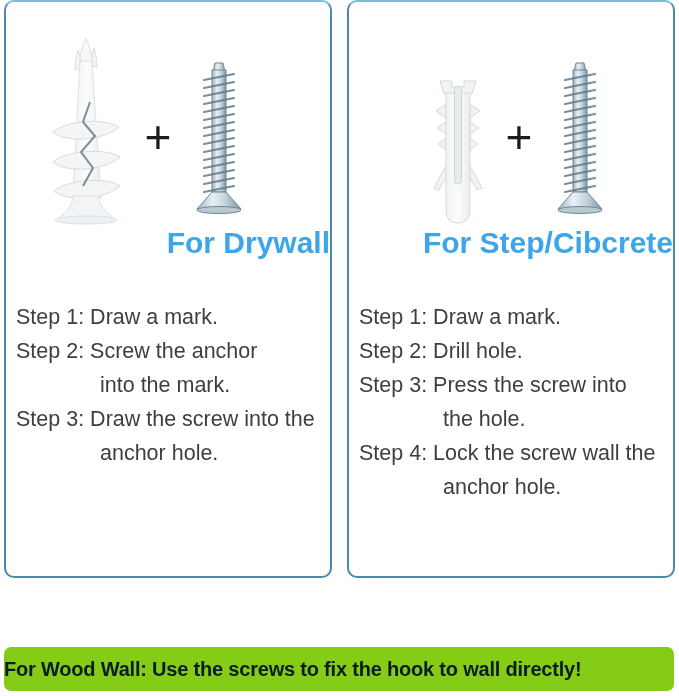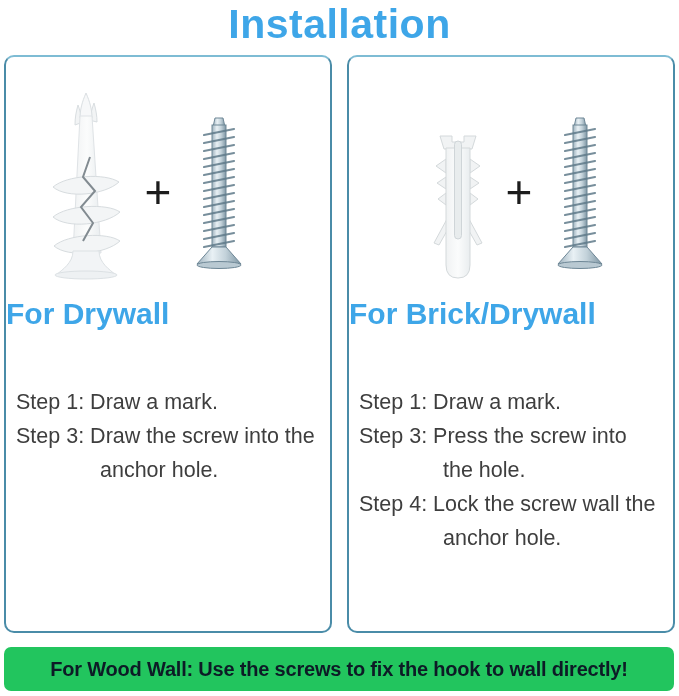--- a/index.html
+++ b/index.html
@@ -18,32 +18,32 @@
   }
   .hardware-row {
     display:flex; align-items:flex-end; justify-content:center;
     height:204px; margin-top:20px;
   }
   .plus {
     align-self:center; margin:26px 20px 0 20px;
     font-size:46px; font-weight:400; color:#1c1c1c; line-height:1;
   }
   .panel-title {
-    text-align:left; font-size:30px; font-weight:700; color:#3ea6e8;
-    margin-top:16px; height:38px;
+    text-align:right; font-size:30px; font-weight:700; color:#3ea6e8;
+    height:38px;
   }
   .steps {
-    margin-top:50px; padding:0 8px 0 10px;
+    margin-top:36px; padding:0 8px 0 10px;
     font-size:21.5px; line-height:34px; color:#3e3e3e;
   }
   .step { padding-left:84px; text-indent:-84px; white-space:pre-line; }
   .banner {
     position:absolute; left:4px; right:5px; bottom:5px; height:44px;
-    background:#22c55e; border-radius:7px;
-    display:flex; align-items:center; justify-content:center;
+    background:#84cc16; border-radius:7px;
+    display:flex; align-items:center; 
     font-size:20px; font-weight:700; color:#0d1b26; letter-spacing:-0.2px;
     white-space:nowrap;
   }
   svg { display:block; }
 </style>
 </head>
 <body>
 
 <svg width="0" height="0" style="position:absolute" aria-hidden="true">
   <defs>
@@ -56,21 +56,20 @@
     <linearGradient id="whitebody" x1="0" y1="0" x2="1" y2="0">
       <stop offset="0" stop-color="#f0f2f3"></stop>
       <stop offset="0.5" stop-color="#fbfcfc"></stop>
       <stop offset="1" stop-color="#e9edef"></stop>
     </linearGradient>
   </defs>
 </svg>
 
 <div class="page">
 
-  <div class="title">Installation</div>
 
   <div class="panels">
 
     <div class="panel">
       <div class="hardware-row" style="padding-right:42px">
         <svg width="78" height="190" viewBox="0 0 78 190">
           <path d="M31,14 C29,21 28,27 28,34 L36,31 C34,25 33,19 31,14 Z" fill="#f2f4f5" stroke="#d9dee1" stroke-width="1"></path>
           <path d="M47,12 C49,19 50,25 50,31 L42,29 C44,23 45,17 47,12 Z" fill="#f2f4f5" stroke="#d9dee1" stroke-width="1"></path>
           <path d="M39,2 C35,11 33,19 33,27 L45,27 C45,19 43,11 39,2 Z" fill="#f7f8f9" stroke="#dadfe2" stroke-width="1"></path>
           <path d="M33,25 L45,25 L54,162 L26,162 Z" fill="url(#whitebody)" stroke="#dfe3e6" stroke-width="1"></path>
@@ -86,20 +85,22 @@
           <path d="M24,3 L32,3 L34,12 L22,12 Z" fill="url(#metal)" stroke="#6e8796" stroke-width="1"></path>
           <rect x="21" y="10" width="14" height="122" fill="url(#metal)" stroke="#6e8796" stroke-width="1"></rect>
           <path d="M13,20 L43,14 M13,28 L43,22 M13,36 L43,30 M13,44 L43,38 M13,52 L43,46 M13,60 L43,54 M13,68 L43,62 M13,76 L43,70 M13,84 L43,78 M13,92 L43,86 M13,100 L43,94 M13,108 L43,102 M13,116 L43,110 M13,124 L43,118 M13,132 L43,126" fill="none" stroke="#5f7a8a" stroke-width="2.2" stroke-linecap="round" opacity="0.85"></path>
           <path d="M21,132 L35,132 L50,149 L6,149 Z" fill="url(#metal)" stroke="#6e8796" stroke-width="1"></path>
           <ellipse cx="28" cy="150" rx="22" ry="3.5" fill="#b9c9d2" stroke="#6e8796" stroke-width="1"></ellipse>
         </svg>
       </div>
       <div class="panel-title">For Drywall</div>
       <div class="steps">
         <div class="step">Step 1: Draw a mark.</div>
+        <div class="step">Step 2: Screw the anchor
+into the mark.</div>
         <div class="step">Step 3: Draw the screw into the
 anchor hole.</div>
       </div>
     </div>
 
     <div class="panel">
       <div class="hardware-row" style="padding-left:16px">
         <svg width="56" height="148" viewBox="0 0 56 148">
           <path d="M10,3 L22,3 L22,9 L34,9 L34,3 L46,3 L42,16 L14,16 Z" fill="#f1f3f4" stroke="#d4d9db" stroke-width="1"></path>
           <path d="M16,26 L6,33 L16,40 Z" fill="#f1f3f4" stroke="#d4d9db" stroke-width="1"></path>
@@ -115,23 +116,24 @@
         </svg>
         <span class="plus">+</span>
         <svg width="56" height="166" viewBox="0 0 56 166">
           <path d="M24,3 L32,3 L34,12 L22,12 Z" fill="url(#metal)" stroke="#6e8796" stroke-width="1"></path>
           <rect x="21" y="10" width="14" height="122" fill="url(#metal)" stroke="#6e8796" stroke-width="1"></rect>
           <path d="M13,20 L43,14 M13,28 L43,22 M13,36 L43,30 M13,44 L43,38 M13,52 L43,46 M13,60 L43,54 M13,68 L43,62 M13,76 L43,70 M13,84 L43,78 M13,92 L43,86 M13,100 L43,94 M13,108 L43,102 M13,116 L43,110 M13,124 L43,118 M13,132 L43,126" fill="none" stroke="#5f7a8a" stroke-width="2.2" stroke-linecap="round" opacity="0.85"></path>
           <path d="M21,132 L35,132 L50,149 L6,149 Z" fill="url(#metal)" stroke="#6e8796" stroke-width="1"></path>
           <ellipse cx="28" cy="150" rx="22" ry="3.5" fill="#b9c9d2" stroke="#6e8796" stroke-width="1"></ellipse>
         </svg>
       </div>
-      <div class="panel-title">For Brick/Drywall</div>
+      <div class="panel-title">For Step/Cibcrete</div>
       <div class="steps">
         <div class="step">Step 1: Draw a mark.</div>
+        <div class="step">Step 2: Drill hole.</div>
         <div class="step">Step 3: Press the screw into
 the hole.</div>
         <div class="step">Step 4: Lock the screw wall the
 anchor hole.</div>
       </div>
     </div>
 
   </div>
 
   <div class="banner">

